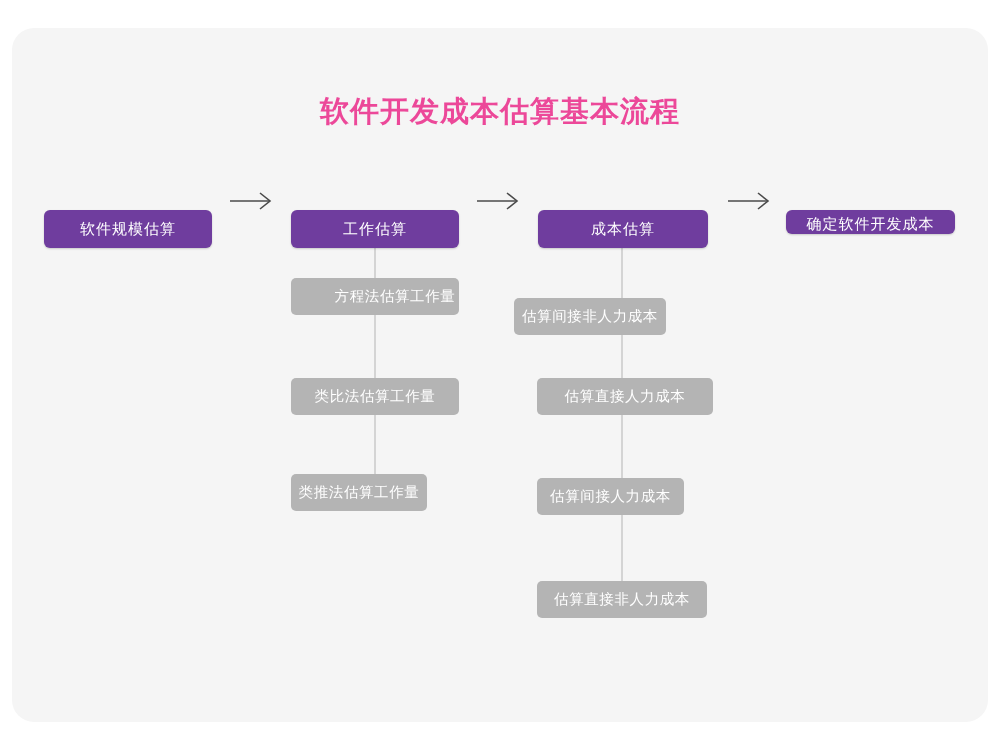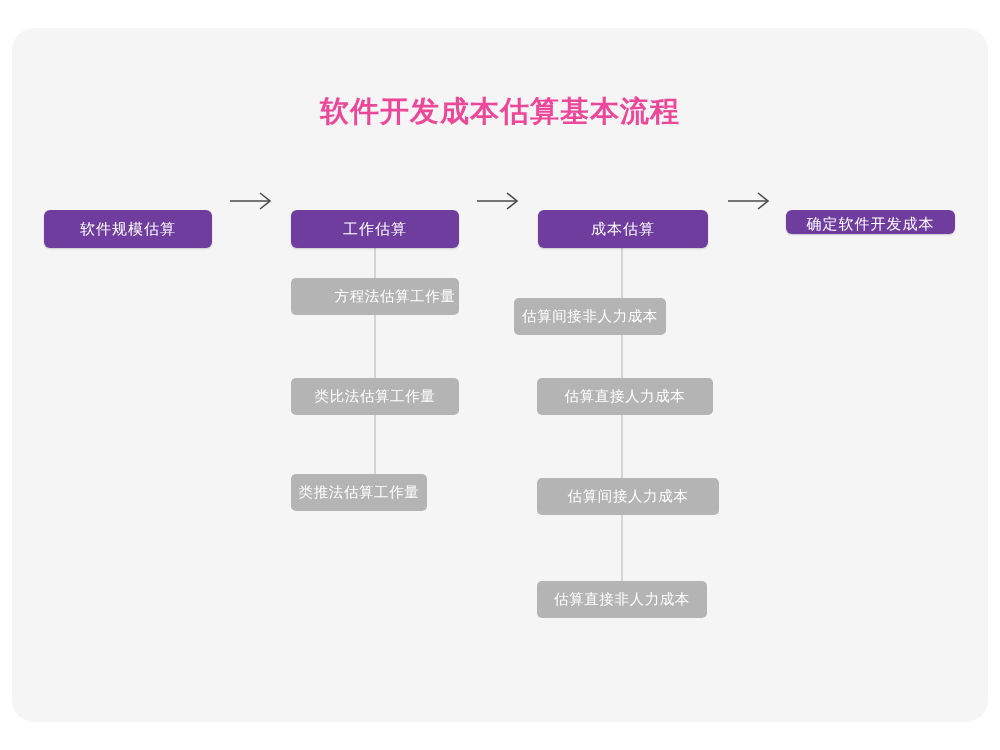--- a/index.html
+++ b/index.html
@@ -152,21 +152,21 @@
   </div>
 
   <div class="node node-secondary" style="left:514px; top:278px; width:152px; height:37px;margin-top:20px;">
     <span>估算间接非人力成本</span>
   </div>
 
   <div class="node node-secondary" style="left:537px; top:378px; width:176px; height:37px;align-items:center;">
     <span>估算直接人力成本</span>
   </div>
 
-  <div class="node node-secondary" style="left:537px; top:478px; width:182px; height:37px;">
+  <div class="node node-secondary" style="left:537px; top:478px; width:147px; height:37px;">
     <span>估算间接人力成本</span>
   </div>
 
   <div class="node node-secondary" style="left:537px; top:581px; width:170px; height:37px;">
     <span>估算直接非人力成本</span>
   </div>
 
 </div>
 
 </body></html>

